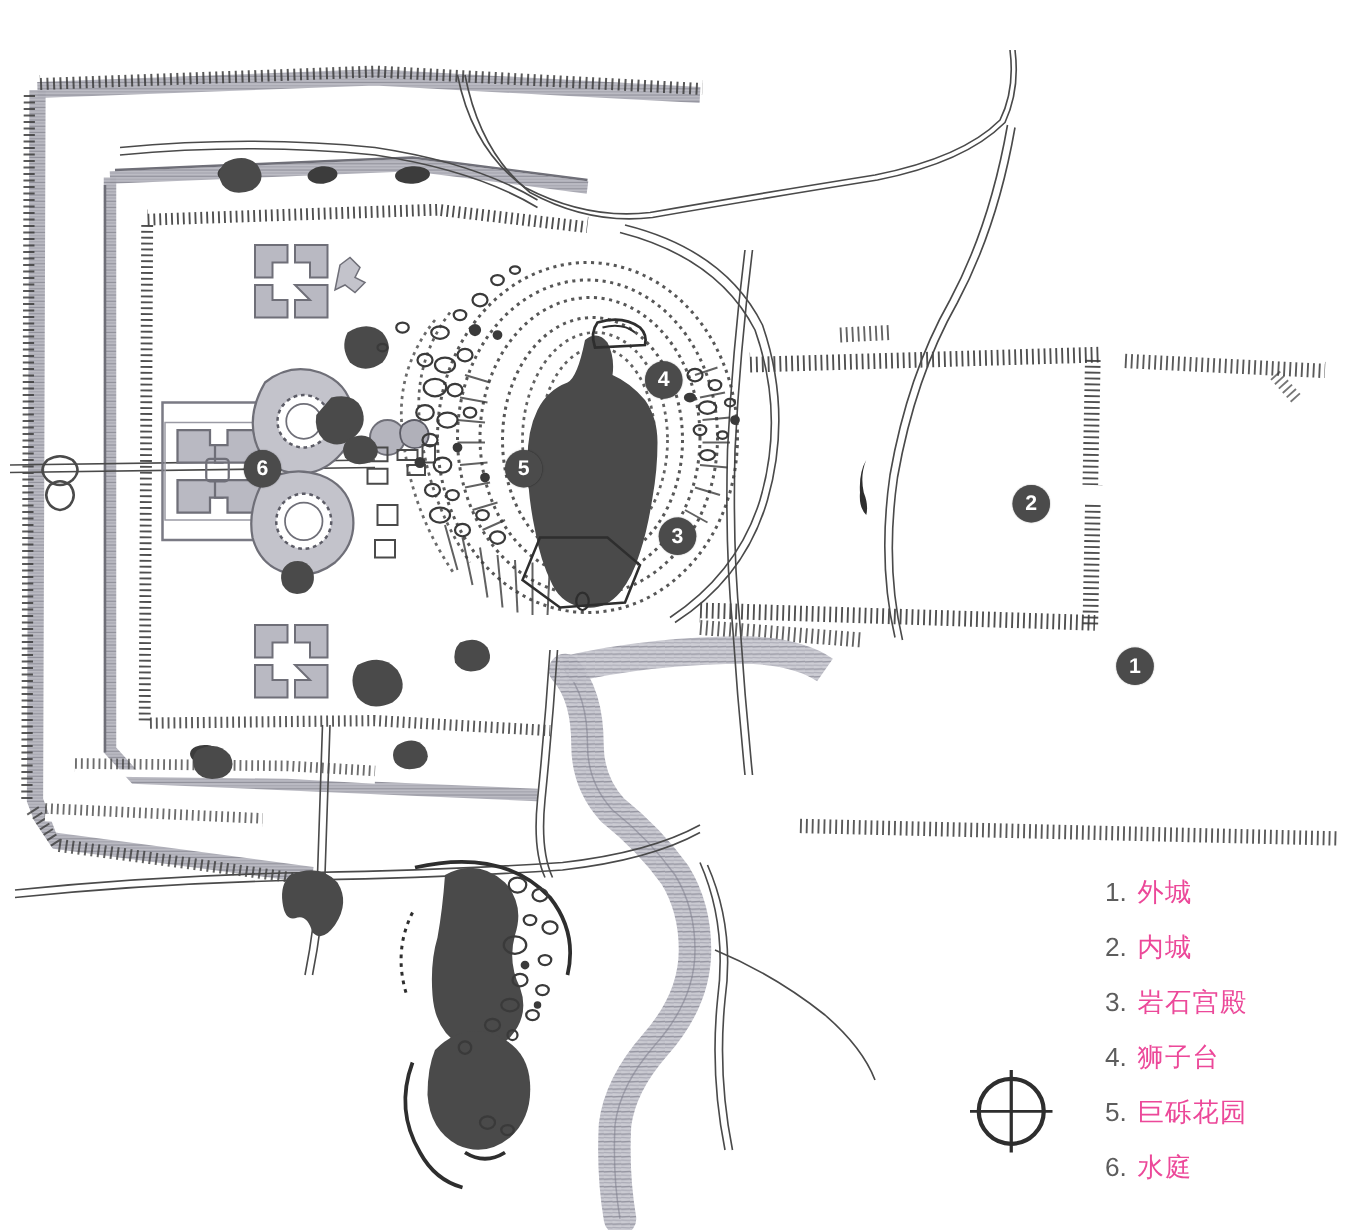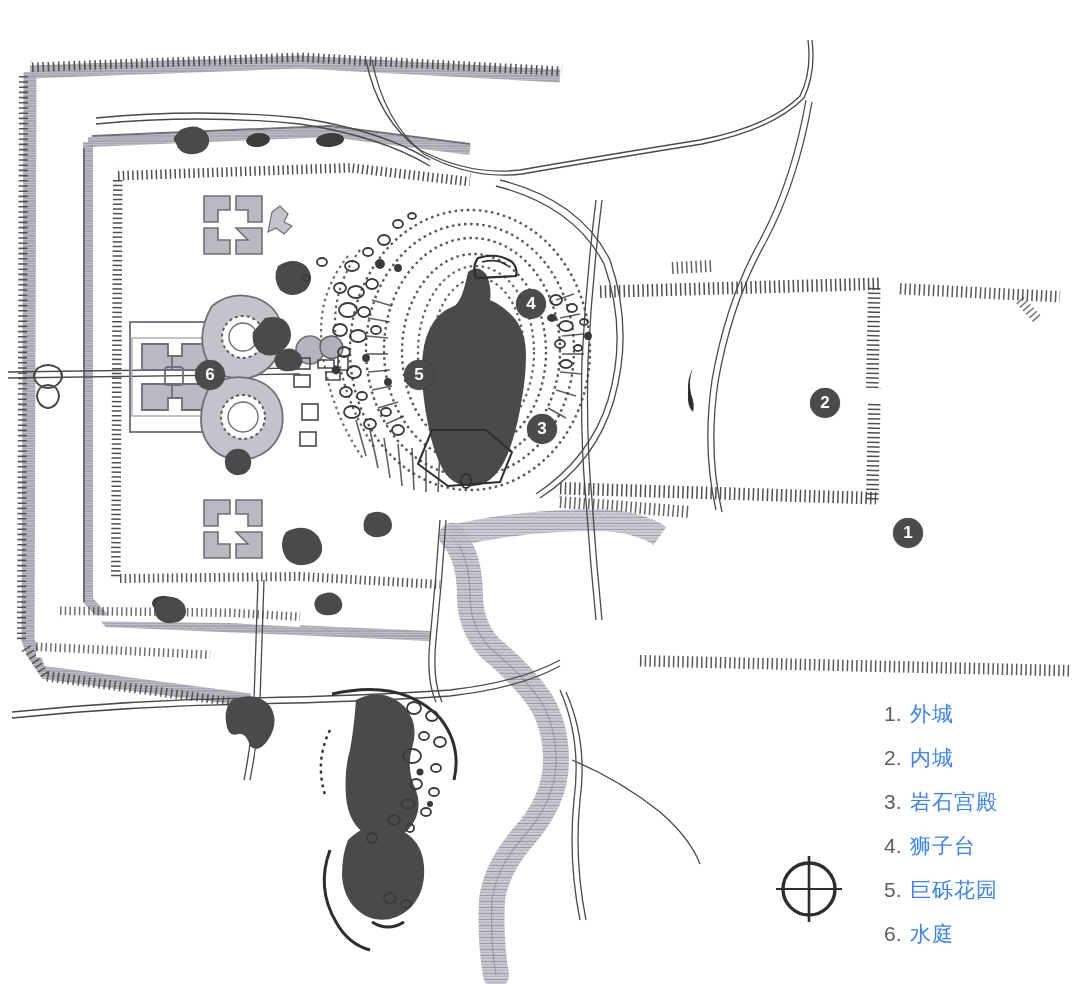--- a/index.html
+++ b/index.html
@@ -63,21 +63,21 @@
     font-size: 21px;
     font-family: "Liberation Sans", "DejaVu Sans", sans-serif;
     white-space: nowrap;
   }
   .legend-num {
     width: 26px;
     flex: 0 0 26px;
     color: #5d5d5d;
   }
   .legend-label {
-    color: #3b82f6;
+    color: #ec4899;
     letter-spacing: 1px;
   }
 
   
   #compass {
     position: absolute;
     left: 772px;
     top: 852px;
     width: 74px;
     height: 74px;

